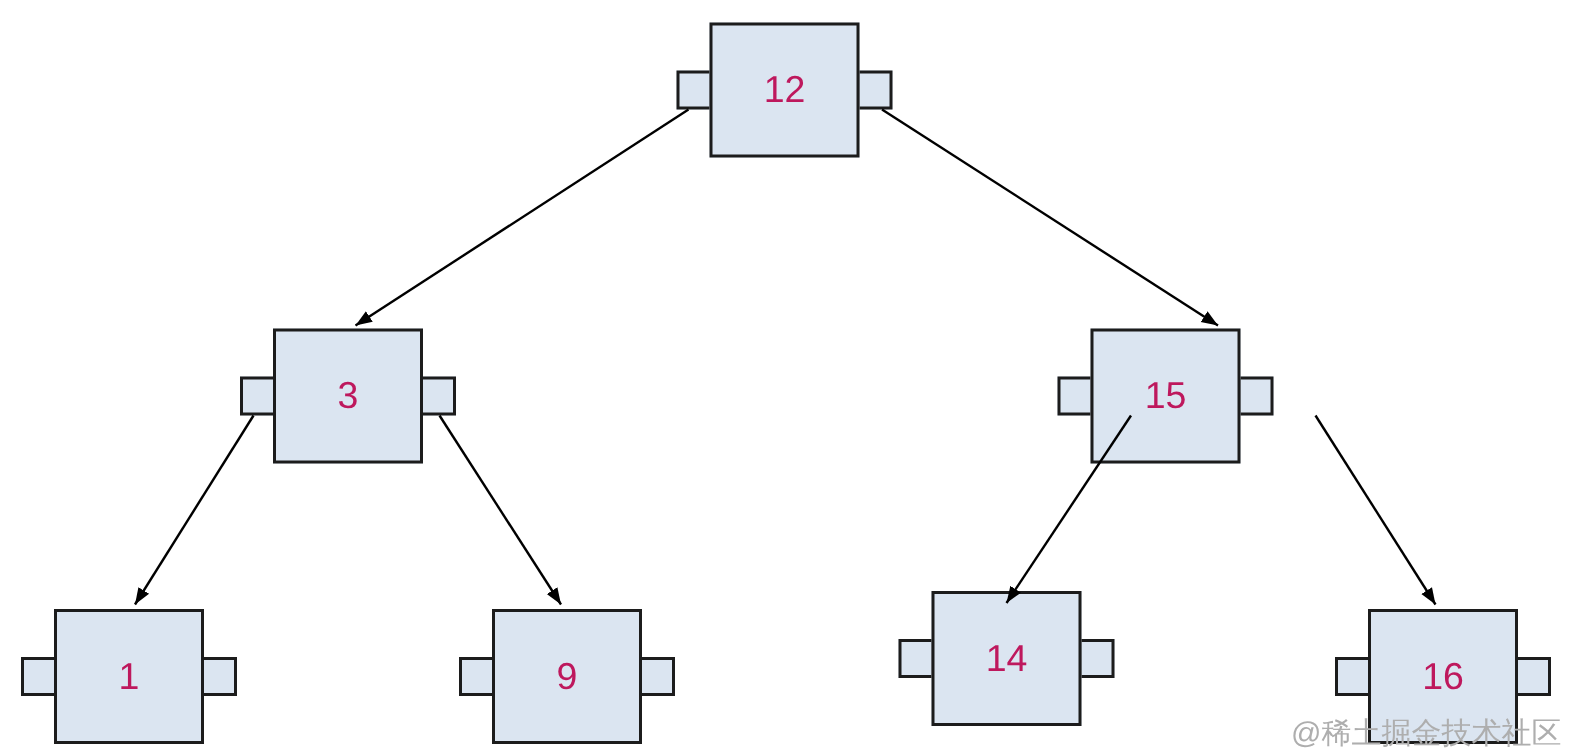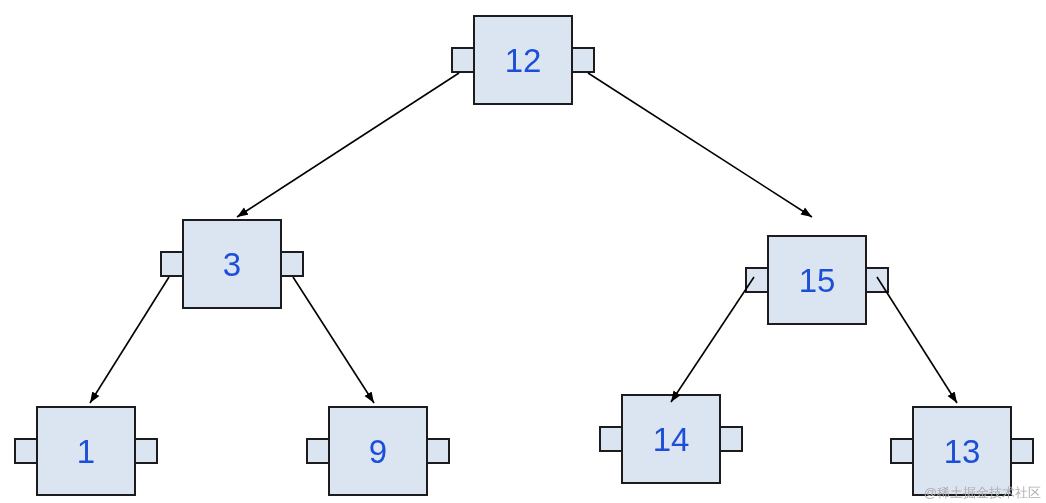--- a/index.html
+++ b/index.html
@@ -29,50 +29,50 @@
     left: 0; top: 0; right: 0; bottom: 0;
     background: #dbe5f1;
     border: 2px solid #1c1c1c;
     box-sizing: border-box;
     display: flex;
     align-items: center;
     justify-content: center;
     z-index: 1;
   }
   .node .value {
-    font-size: 33px;
-    color: #1d4ed8;
+    font-size: 25px;
+    color: #be185d;
     line-height: 1;
   }
   .node .tab {
     position: absolute;
     width: 24px;
     height: 26px;
     top: 32px;
     background: #dbe5f1;
     border: 2px solid #1c1c1c;
     box-sizing: border-box;
     z-index: 0;
   }
   .node .tab.left  { left: -22px; }
   .node .tab.right { right: -22px; }
 
   .pos-n12 { left: 473px; top: 15px;  }
   .pos-n3  { left: 182px; top: 219px; }
-  .pos-n15 { left: 767px; top: 219px; margin-top: 16px; }
+  .pos-n15 { left: 727px; top: 219px; }
   .pos-n1  { left: 36px;  top: 406px; }
   .pos-n9  { left: 328px; top: 406px; }
   .pos-n14 { left: 621px; top: 394px; }
   .pos-n16 { left: 912px; top: 406px; }
 
   .watermark {
     position: absolute;
     right: 5px;
     bottom: 1px;
-    font-size: 13px;
+    font-size: 20px;
     color: #aeaeae;
     z-index: 5;
     white-space: nowrap;
   }
 </style>
 </head>
 <body>
 
 <div class="canvas">
 
@@ -135,19 +135,19 @@
     <span class="tab right"></span>
     <div class="box">
       <span class="value">14</span>
     </div>
   </div>
 
   <div class="node pos-n16">
     <span class="tab left"></span>
     <span class="tab right"></span>
     <div class="box">
-      <span class="value">13</span>
+      <span class="value">16</span>
     </div>
   </div>
 
   <div class="watermark">@稀土掘金技术社区</div>
 
 </div>
 
 </body></html>

